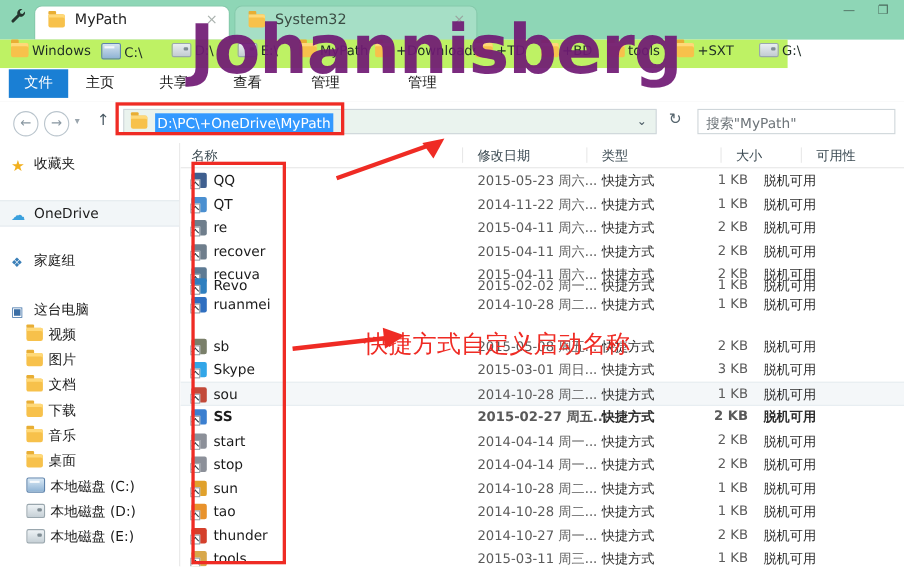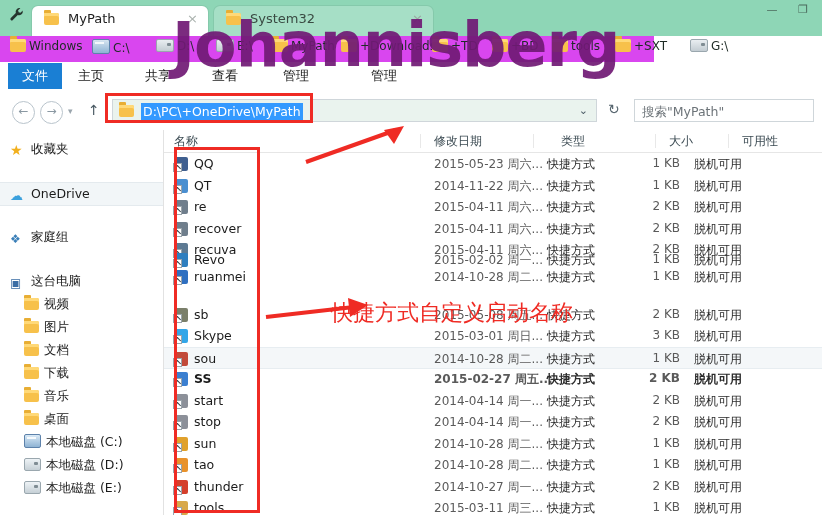--- a/index.html
+++ b/index.html
@@ -45,22 +45,22 @@
     position:absolute;right:10px;top:5px;font-size:13px;color:#9aa5a0;
   }
   .tab.t1 .tabclose{color:#aab2ae;}
 
   .wincontrols{position:absolute;right:6px;top:0px;height:22px;}
   .wcbtn{display:inline-block;width:26px;height:20px;text-align:center;
     font-size:11px;color:#4c6b5e;line-height:20px;vertical-align:top;}
 
   
   .bookbar{
-    position:absolute;left:0;top:36px;width:654px;height:26px;
-    background:#d946ef;
+    position:absolute;left:0;top:36px;width:716px;height:26px;
+    background:#bef264;
   }
   .bm{position:absolute;top:3px;height:20px;white-space:nowrap;font-size:12px;color:#1e2b25;}
   .bm .ic{display:inline-block;width:16px;height:13px;vertical-align:-2px;margin-right:3px;}
   .ic.folder{background:#f7c14b;border-radius:1px 2px 2px 2px;box-shadow:inset 0 3px 0 #ffd978;position:relative;}
   .ic.folder:before{content:"";position:absolute;left:0;top:-3px;width:7px;height:3px;background:#e8ae34;border-radius:1px 1px 0 0;}
   .ic.drive{background:linear-gradient(#e9eef1,#c3ccd2);border:1px solid #9aa7ae;border-radius:2px;height:11px;position:relative;}
   .ic.drive:after{content:"";position:absolute;right:2px;top:3px;width:4px;height:3px;background:#7f8c93;border-radius:1px;}
   .ic.hdd{background:linear-gradient(#d6e4f0,#8fb3d4);border:1px solid #5d82ab;border-radius:2px;position:relative;}
   .ic.hdd:after{content:"";position:absolute;left:2px;top:2px;width:9px;height:2px;background:#fff;opacity:.8;}
 
@@ -238,21 +238,21 @@
       <div class="sbitem" style="top: 301px; padding-left: 24px;"><span class="sbicon ic-cdisk"></span><span>本地磁盘 (C:)</span></div>
       <div class="sbitem" style="top: 324px; padding-left: 24px;"><span class="sbicon ic-disk"></span><span>本地磁盘 (D:)</span></div>
       <div class="sbitem" style="top: 347px; padding-left: 24px;"><span class="sbicon ic-disk"></span><span>本地磁盘 (E:)</span></div>
     </div>
 
   <div class="listpane">
     <div class="colhead" id="colhead">
         <div class="ch" style="left: 10px;">名称</div>
         <div class="ch" style="left: 270px;">修改日期</div>
         <div class="sep" style="left: 256px;"></div>
-        <div class="ch" style="left: 397px; text-align: center;">类型</div>
+        <div class="ch" style="left: 383px; text-align: center;">类型</div>
         <div class="sep" style="left: 369px;"></div>
         <div class="ch" style="left: 505px;">大小</div>
         <div class="sep" style="left: 491px;"></div>
         <div class="ch" style="left: 578px;">可用性</div>
         <div class="sep" style="left: 564px;"></div>
       </div>
     <div id="rows">
         <div class="row" style="top: 23px;">
           <span class="fileicon" style="background:#3f5f8f;">
             <span class="arrow"></span>

